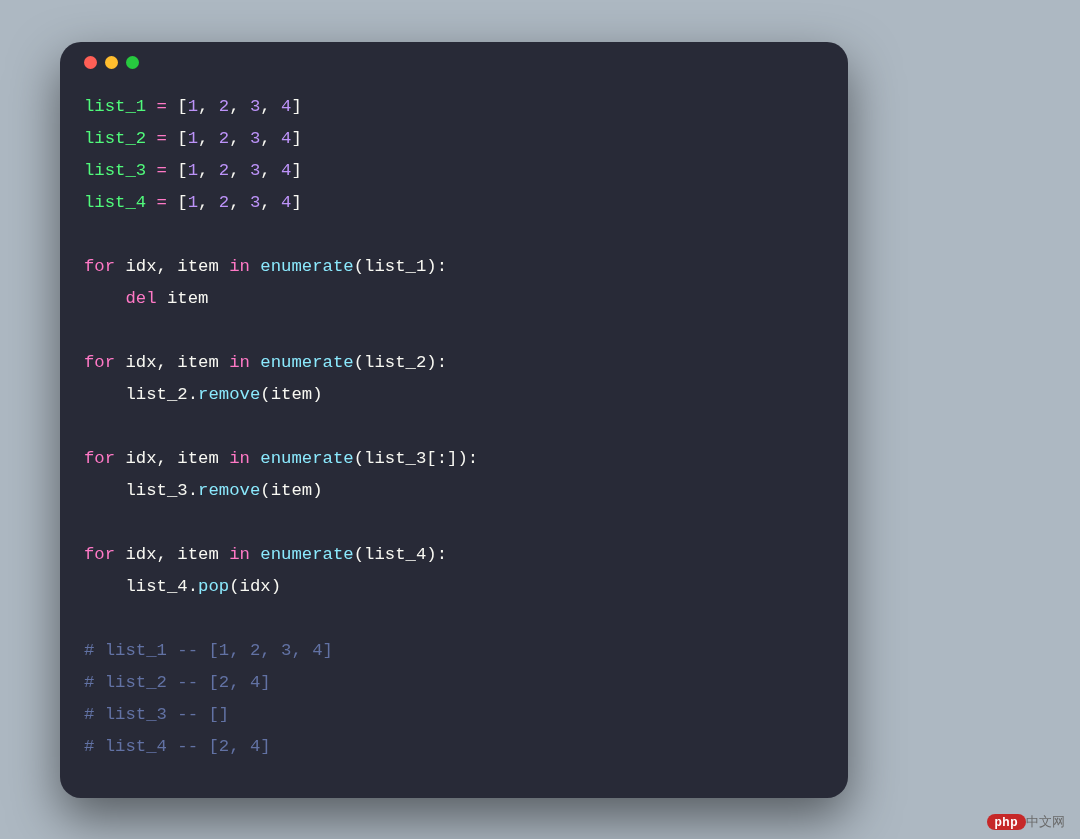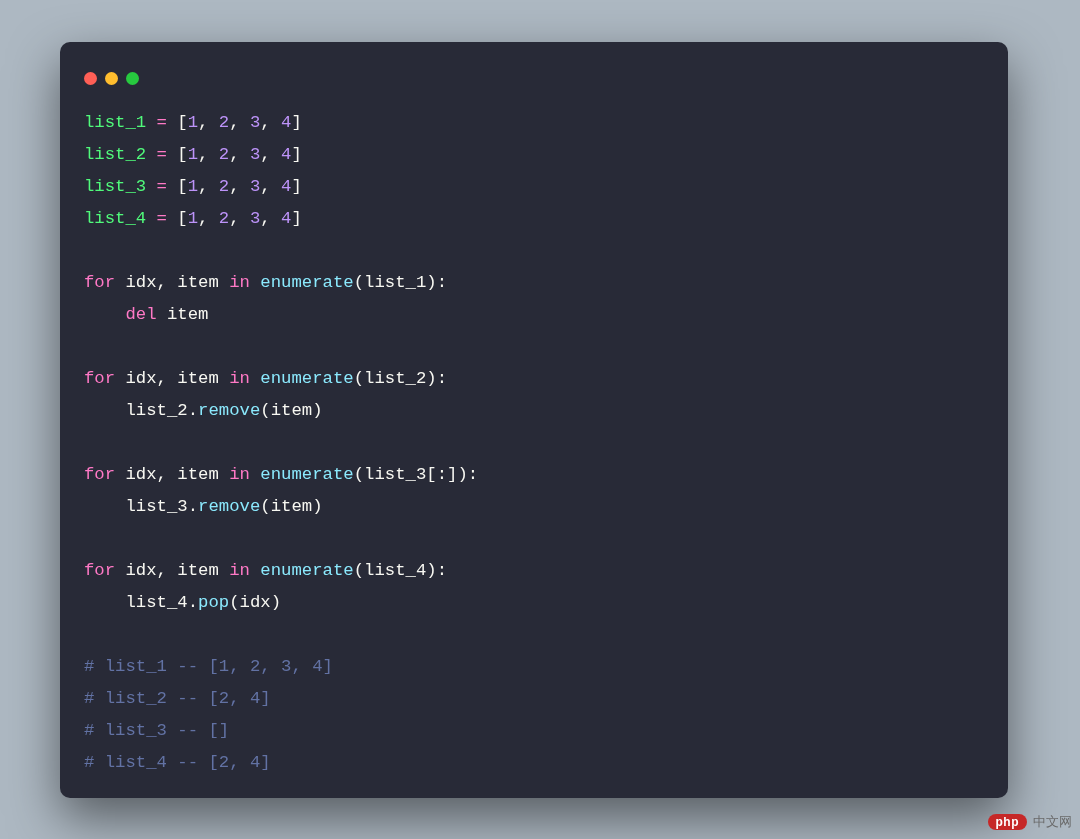--- a/index.html
+++ b/index.html
@@ -8,26 +8,26 @@
     height: 839px;
     background: #adb8c2;
     font-family: "SFMono-Regular", Consolas, "Liberation Mono", Menlo, monospace;
     position: relative;
     overflow: hidden;
   }
   .window {
     position: absolute;
     top: 42px;
     left: 60px;
-    width: 948px;
+    width: 788px;
     height: 756px;
     background: #282a37;
-    border-radius: 10px;
+    border-radius: 21px;
     box-shadow: 0 20px 50px rgba(0,0,0,0.5);
-    padding: 28px 24px;
+    padding: 12px 24px;
   }
   .traffic-lights {
     display: flex;
     gap: 8px;
     margin-bottom: 22px;
     padding-top: 2px;
   }
   .dot {
     width: 13px;
     height: 13px;
@@ -46,25 +46,24 @@
   .c-eq    { color: #ff79c6; }
   .c-bracket { color: #f8f8f2; }
   .c-num   { color: #bd93f9; }
   .c-punct { color: #f8f8f2; }
   .c-kw    { color: #ff79c6; }
   .c-ident { color: #f8f8f2; }
   .c-call  { color: #8be9fd; }
   .c-comment { color: #6272a4; }
   .watermark {
     position: absolute;
-    right: 8px;
+    right: 15px;
     bottom: 8px;
     display: flex;
     align-items: center;
-    gap: 6px;
     font-family: Arial, sans-serif;
     color: #6a6a6a;
     font-size: 13px;
   }
   .php-badge {
     background: #c62828;
     color: #fff;
     font-weight: bold;
     padding: 1px 8px;
     border-radius: 10px;

